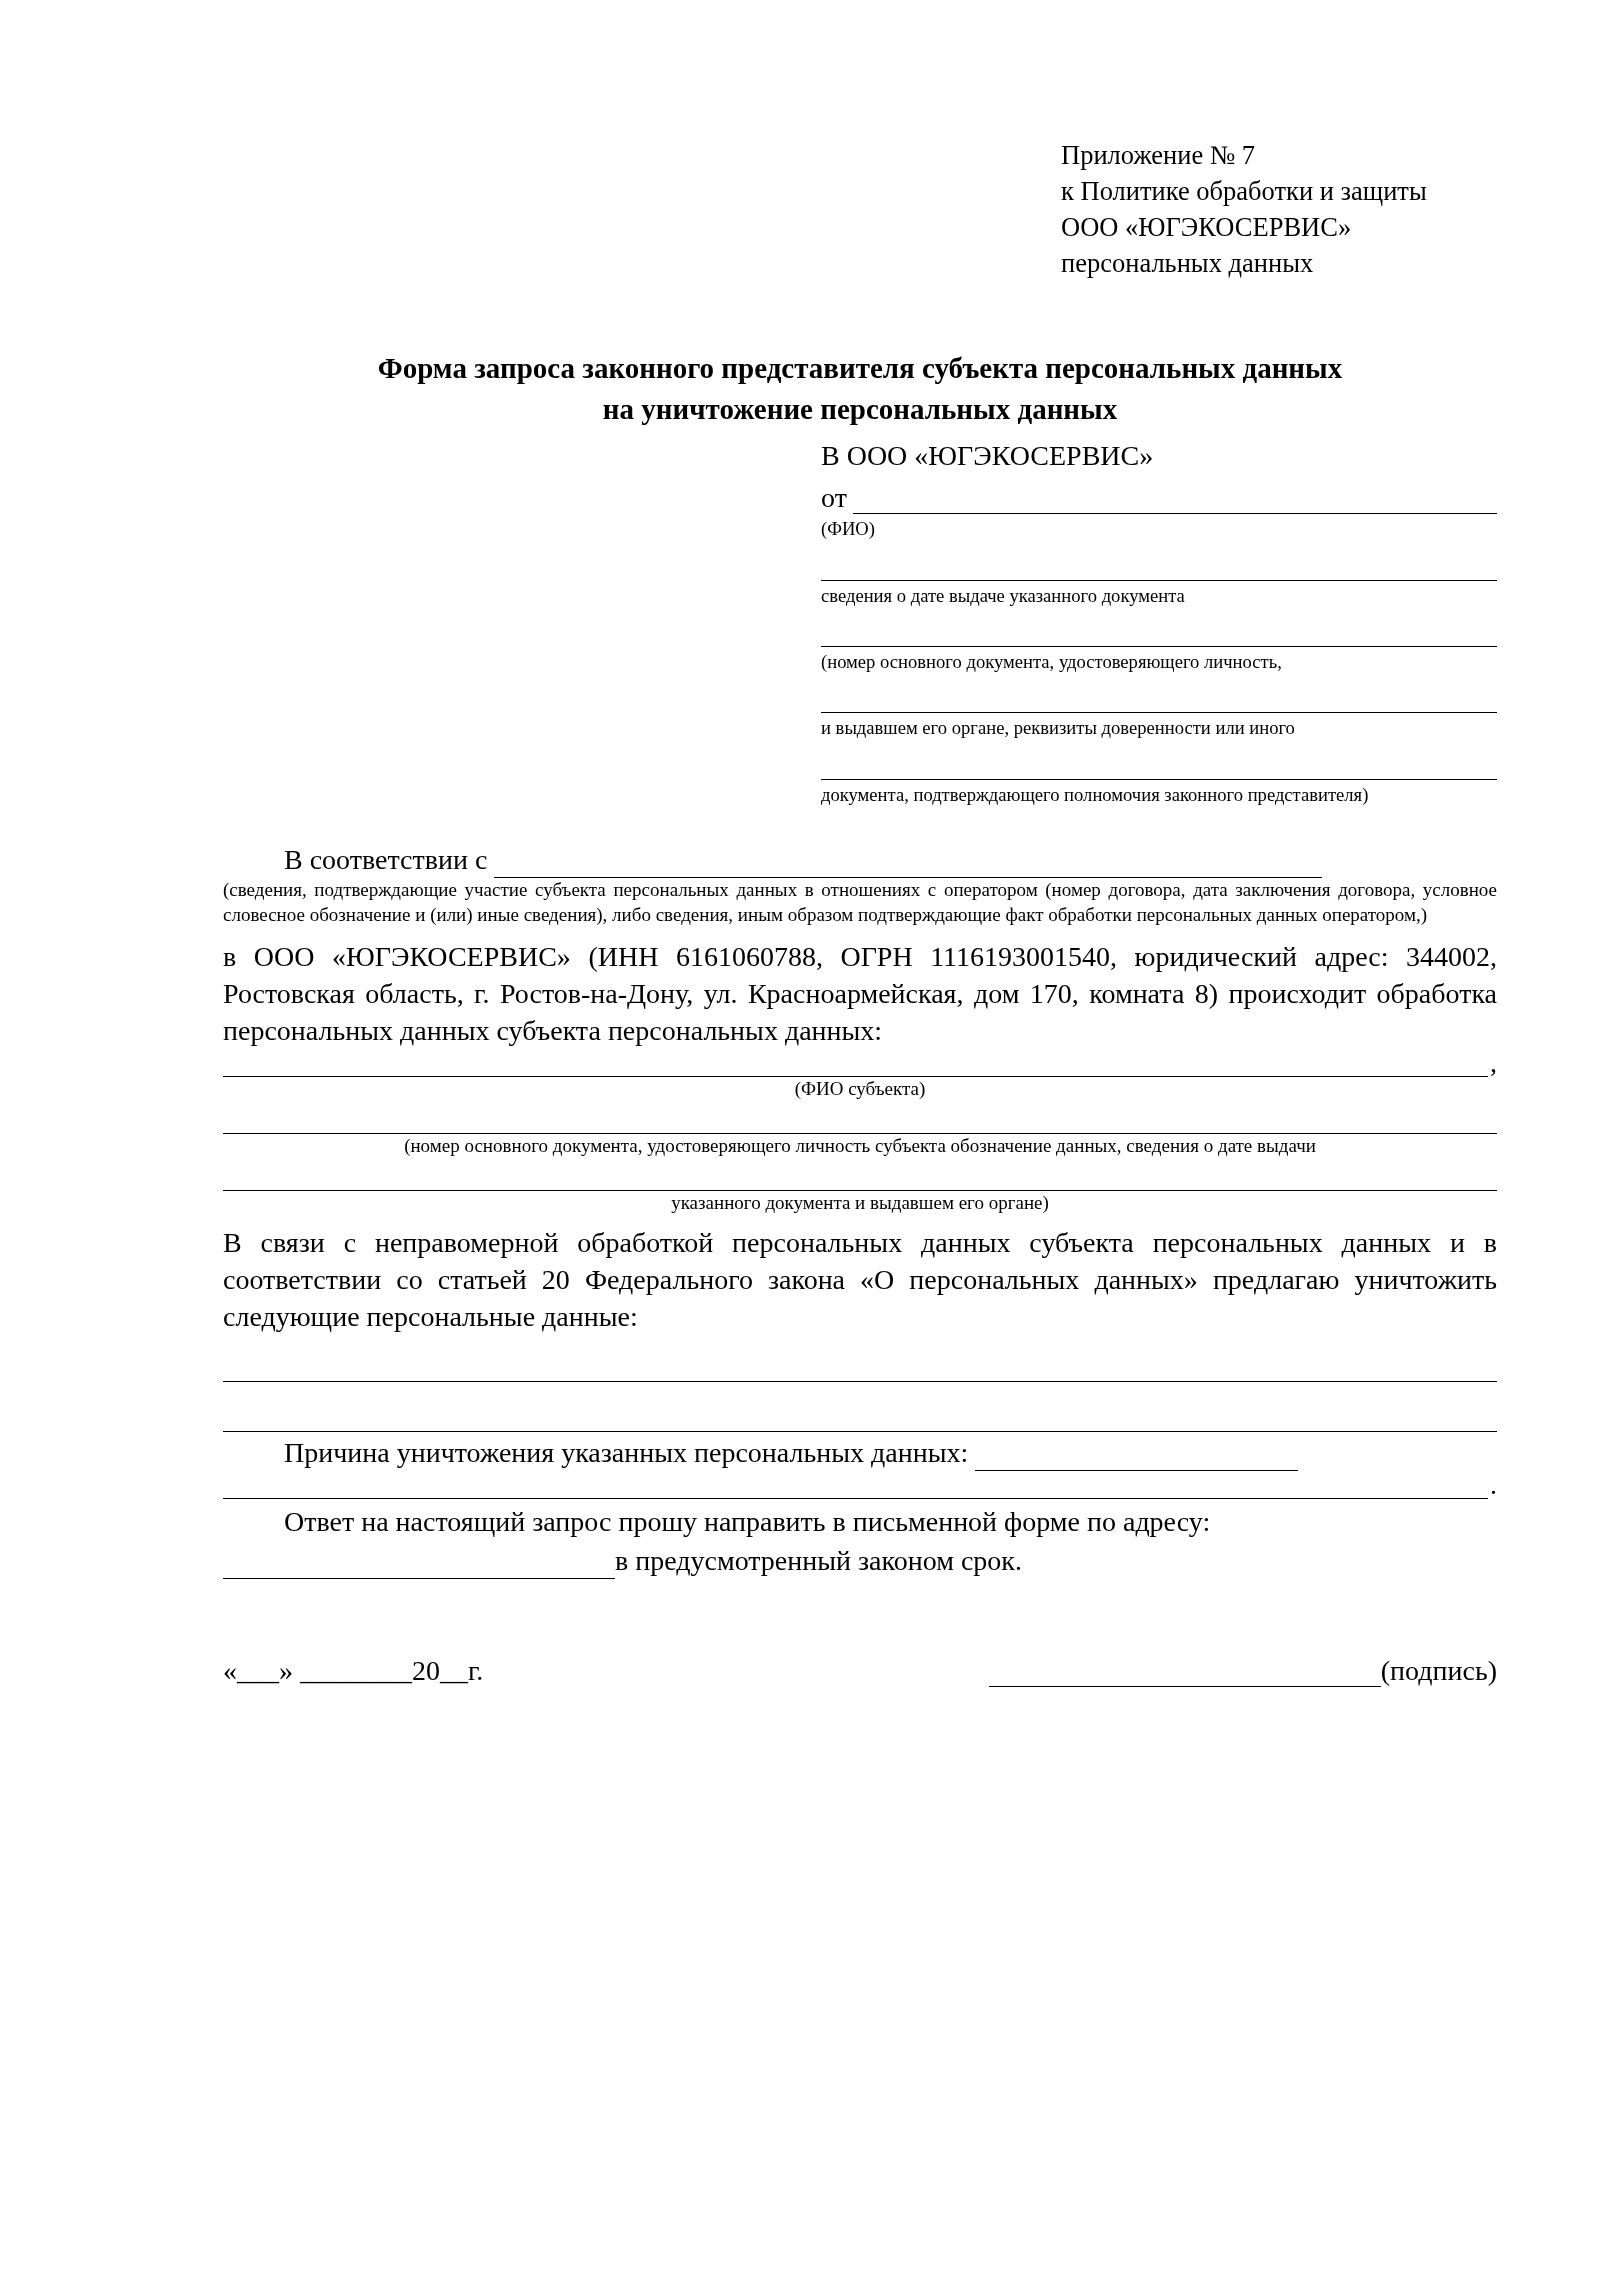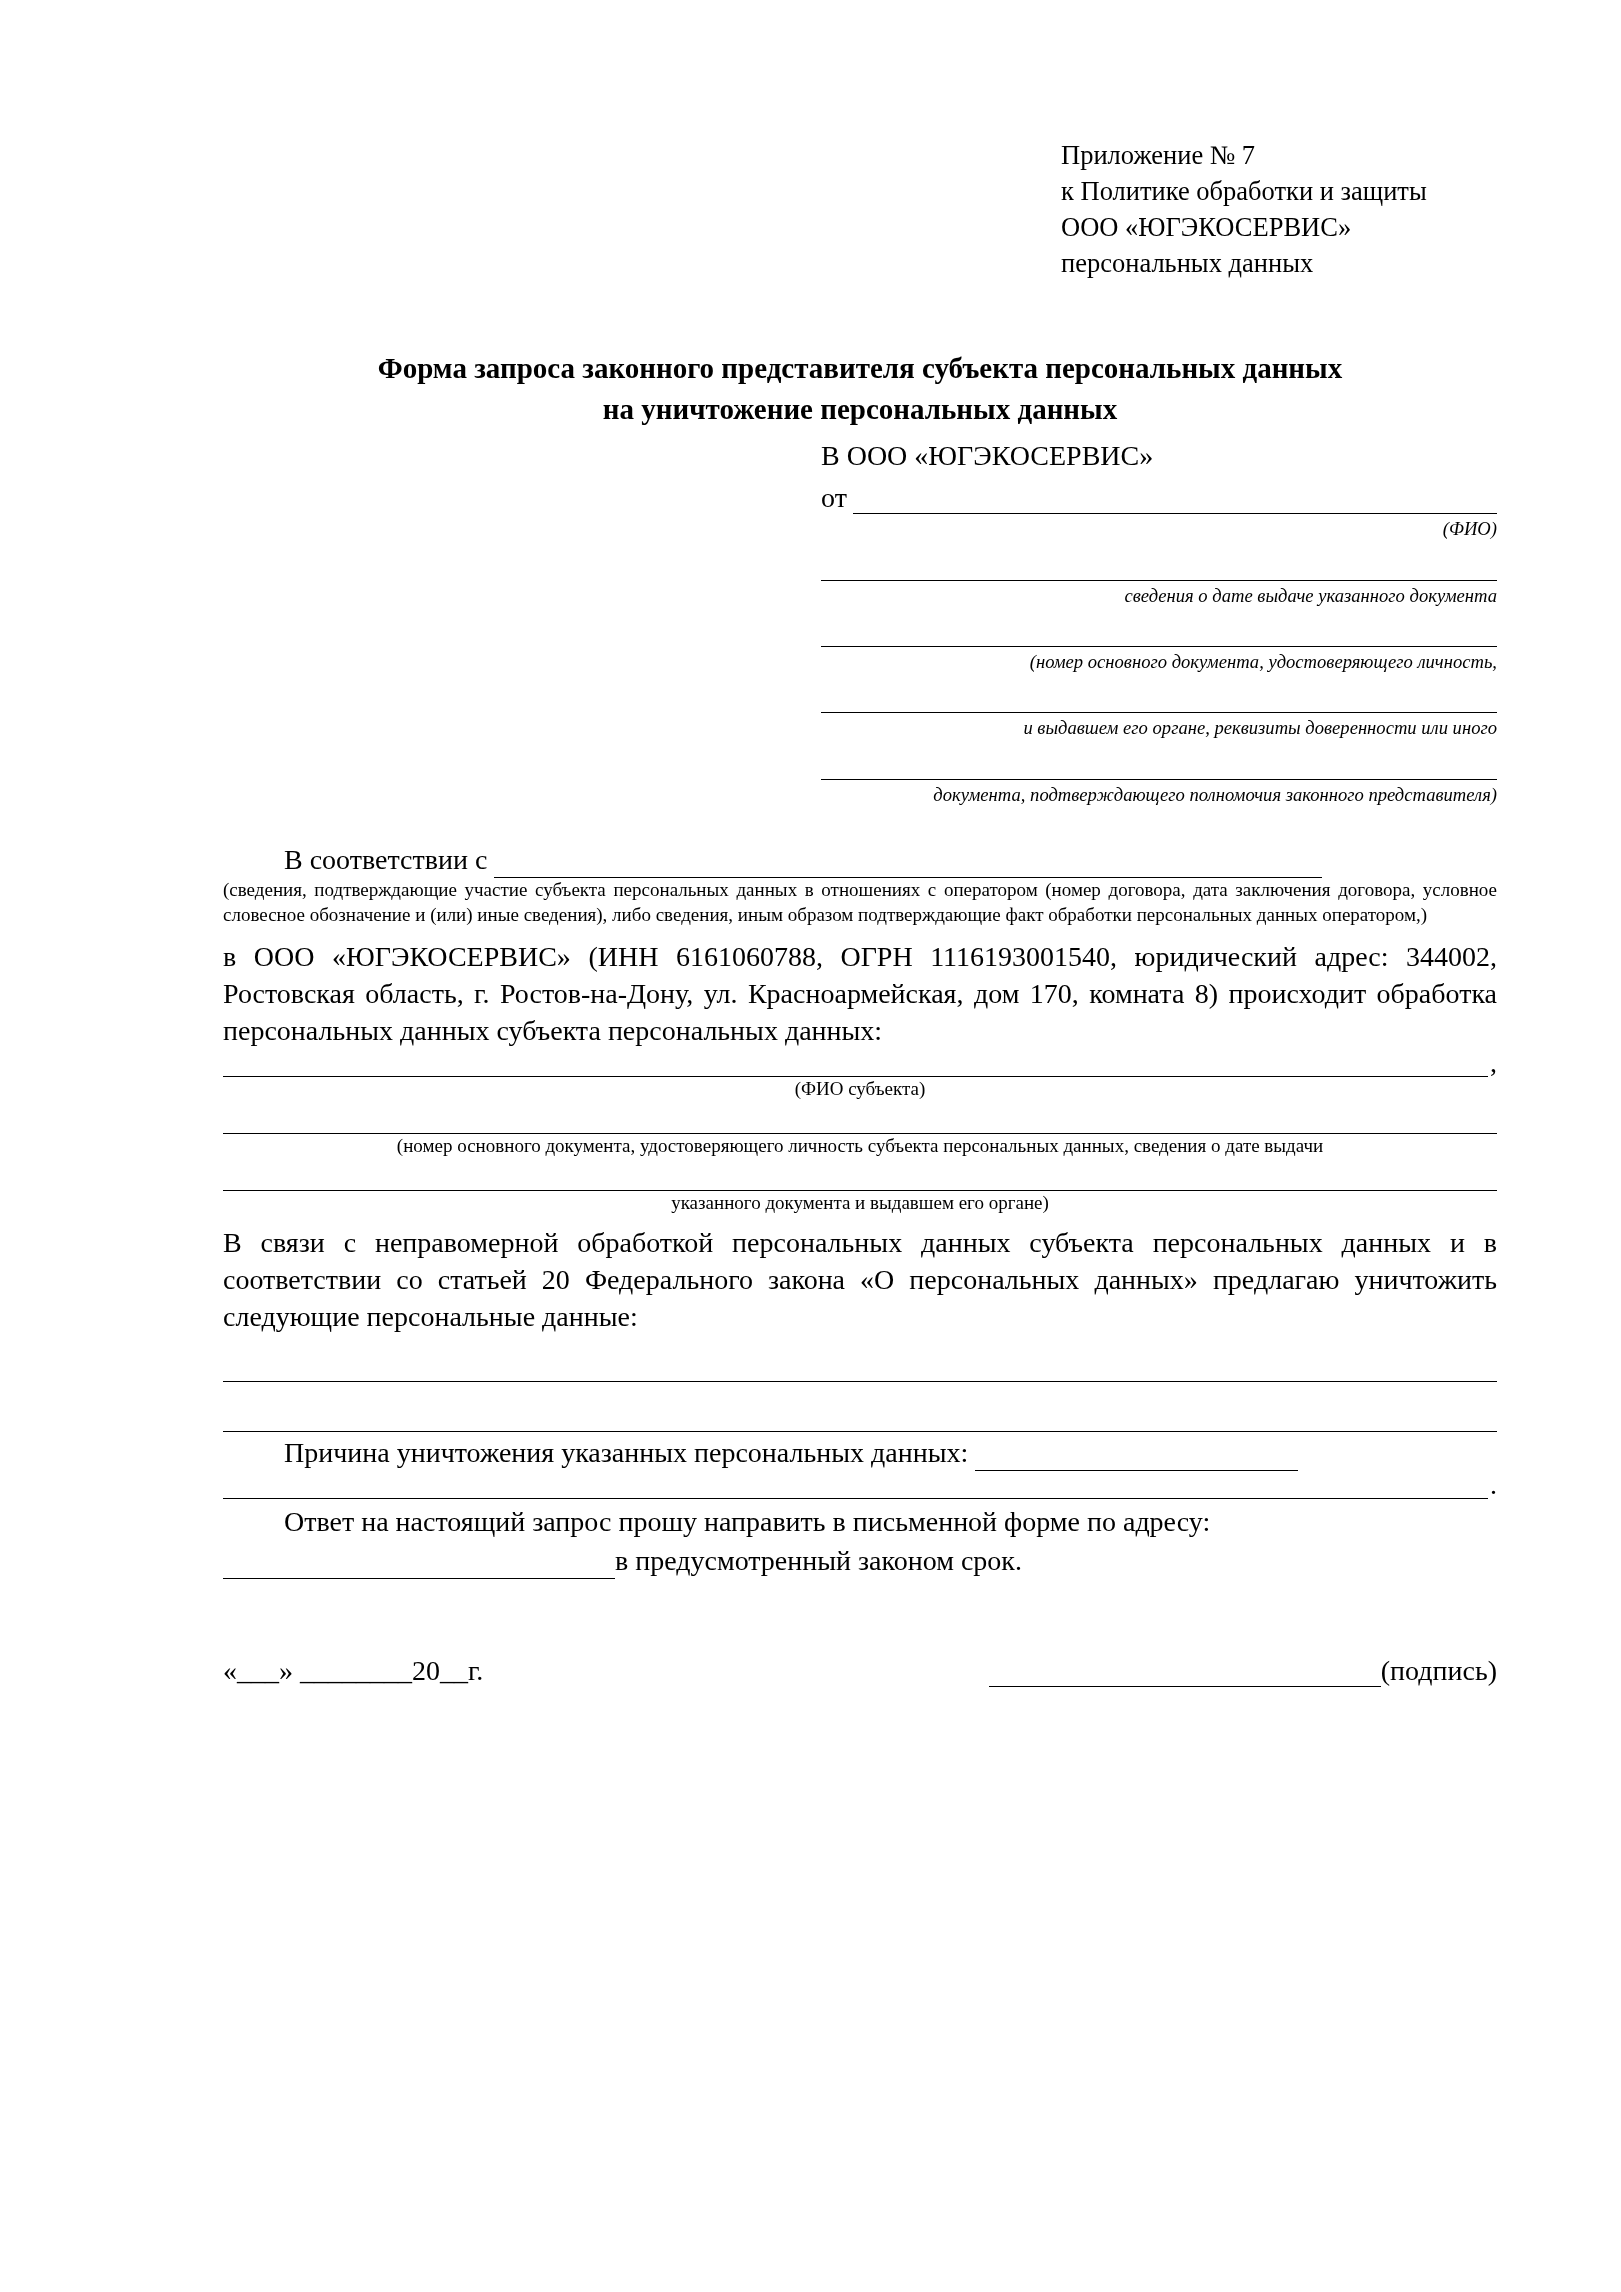--- a/index.html
+++ b/index.html
@@ -64,24 +64,23 @@
     padding-left: 598px;
   }
   .ot-row .lbl { margin-right: 5.9px; }
   .rule {
     border-bottom: 1.6px solid #000;
     flex: 1 1 auto;
     height: 25.5px;
   }
   .caption {
     font-size: 18.6px;
-    text-align: right;
+    text-align: left;
     line-height: 1.25;
     font-family: "Liberation Serif", serif;
-    font-style: italic;
   }
 
   .right-field {
     margin-top: 13.7px;
     padding-left: 598px;
   }
   .right-field .line {
     border-bottom: 1.6px solid #000;
     height: 25.5px;
   }
@@ -215,21 +214,21 @@
 
     <div class="para">в ООО «ЮГЭКОСЕРВИС» (ИНН 6161060788, ОГРН 1116193001540, юридический адрес: 344002, Ростовская область, г. Ростов-на-Дону, ул. Красноармейская, дом 170, комната 8) происходит обработка персональных данных субъекта персональных данных:</div>
 
     <div class="rule-with-comma">
       <span class="rl"></span>
       <span class="cm">,</span>
     </div>
     <div class="smallnote center">(ФИО субъекта)</div>
 
     <div class="fullrule"></div>
-    <div class="smallnote center">(номер основного документа, удостоверяющего личность субъекта персональных данных, сведения о дате выдачи</div>
+    <div class="smallnote center">(номер основного документа, удостоверяющего личность субъекта обозначение данных, сведения о дате выдачи</div>
 
     <div class="fullrule"></div>
     <div class="smallnote center">указанного документа и выдавшем его органе)</div>
 
     <div class="para" style="margin-top:8px;">В связи с неправомерной обработкой персональных данных субъекта персональных данных и в соответствии со статьей 20 Федерального закона «О персональных данных» предлагаю уничтожить следующие персональные данные:</div>
 
     <div class="fullrule" style="margin-top:17.6px;"></div>
     <div class="fullrule" style="margin-top:21.6px;"></div>
 
     <div class="para indent" style="margin-top:2px;">

